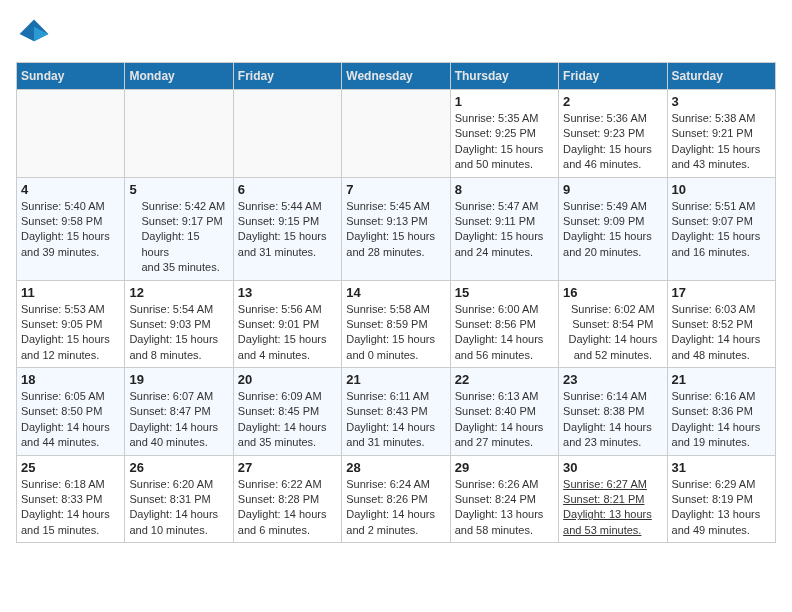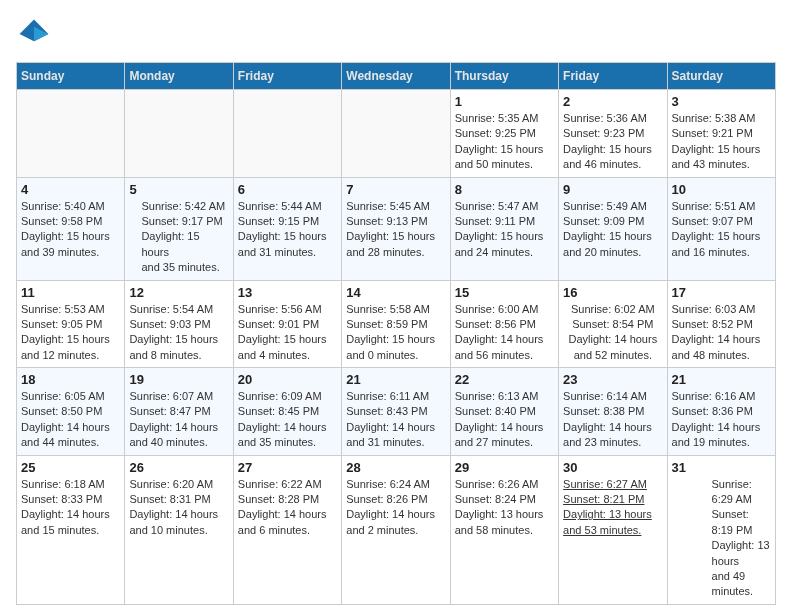--- a/index.html
+++ b/index.html
@@ -340,20 +340,20 @@
         </td>
         <td>
           <span class="day-number">30</span>
           <div class="day-detail" style="white-space: pre-line; text-decoration: underline;">Sunrise: 6:27 AM
 Sunset: 8:21 PM
 Daylight: 13 hours
 and 53 minutes.</div>
         </td>
         <td>
           <span class="day-number">31</span>
-          <div class="day-detail" style="white-space: pre-line; margin-left: 40px;">Sunrise: 6:29 AM
+          <div class="day-detail" style="white-space: pre-line;">Sunrise: 6:29 AM
 Sunset: 8:19 PM
 Daylight: 13 hours
 and 49 minutes.</div>
         </td>
       </tr>
     </tbody>
 </table>
 
 </body></html>

